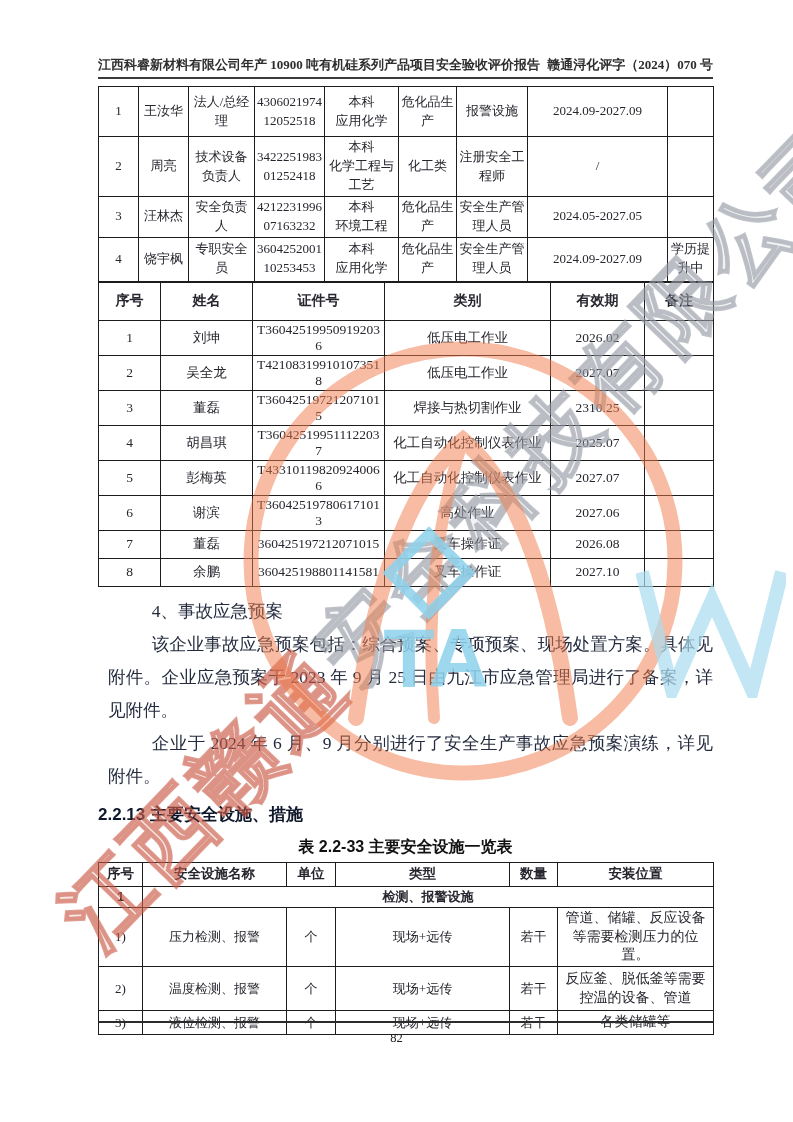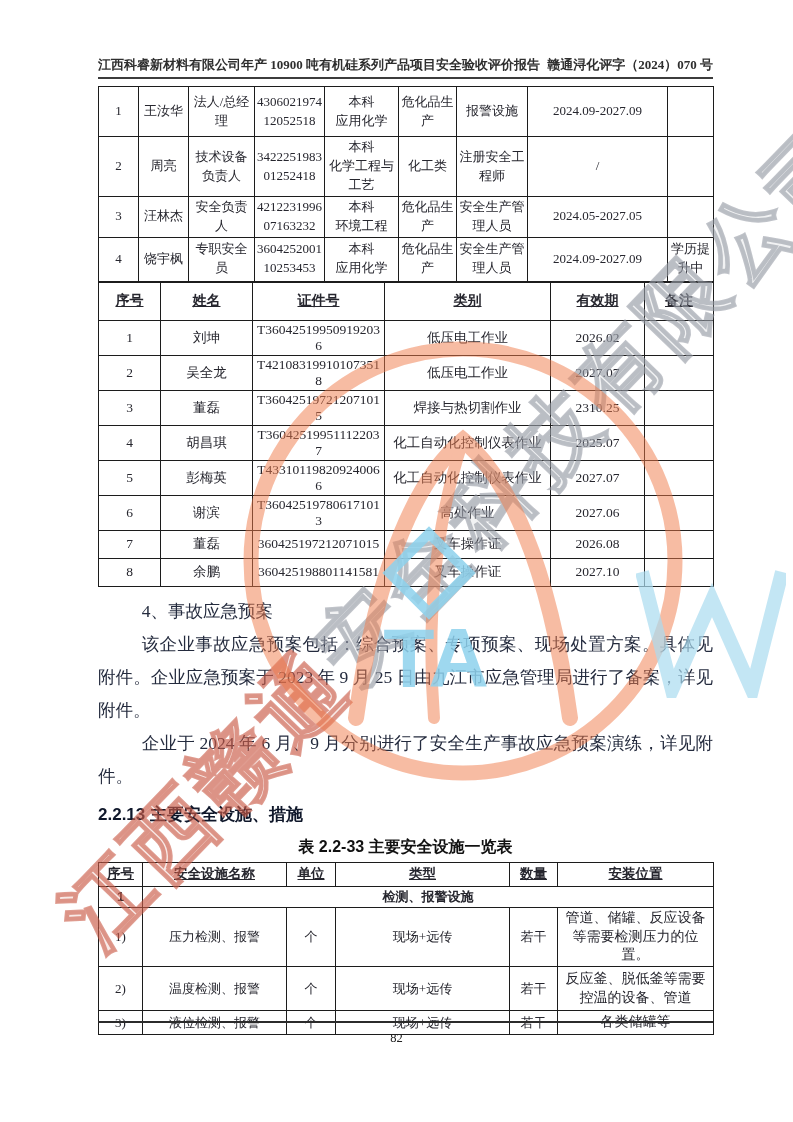--- a/index.html
+++ b/index.html
@@ -9,21 +9,21 @@
 
   
   .hdr{display:flex;align-items:center;border-bottom:2px solid #3c3c3c;padding-bottom:3px;
        font-size:13px;font-weight:bold;color:#2e2e2e;white-space:nowrap;}
   .hdr .hdr-right{margin-left:auto;}
 
   
   table{border-collapse:collapse;table-layout:fixed;width:615px;}
   td,th{border:1px solid #1c1c1c;text-align:center;vertical-align:middle;
         padding:1px 2px;overflow:hidden;}
-  th{font-family:"Liberation Sans","DejaVu Sans",sans-serif;font-weight:bold;text-decoration:underline;}
+  th{font-family:"Liberation Sans","DejaVu Sans",sans-serif;font-weight:bold;}
 
   
   .t1{margin-top:7px;font-size:13px;line-height:1.45;}
   .t1 td{white-space:pre-line;word-break:break-all;}
   .t1 tbody tr:nth-child(1){height:50px;}
   .t1 tbody tr:nth-child(2){height:60px;}
   .t1 tbody tr:nth-child(3){height:40px;}
   .t1 tbody tr:nth-child(4){height:44px;}
 
   .caption{font-family:"Liberation Sans","DejaVu Sans",sans-serif;font-weight:bold;
@@ -32,21 +32,21 @@
   .cap2{margin:11px 0 4px;}
 
   
   .t232{font-size:13.5px;}
   .t232 thead tr{height:38px;}
   .t232 thead th{font-size:14px;}
   .t232 tbody tr{height:28px;}
   .t232 td{word-break:break-all;}
 
   
-  .paras{margin-top:8px;font-size:17.5px;line-height:33px;text-align:justify;color:#242b3e;}
+  .paras{margin-top:8px;font-size:17.5px;line-height:33px;text-align:justify;color:#242b3e;margin-left:10px;}
   .paras p{margin:0;text-indent:2.5em;}
 
   .sec-heading{margin-top:10px;font-family:"Liberation Sans","DejaVu Sans",sans-serif;
                font-weight:bold;font-size:17px;color:#0f172a;}
 
   
   .t233{font-size:13px;}
   .t233 thead tr{height:24px;}
   .t233 thead th{font-size:13.5px;}
   .t233 .band{height:21px;font-family:"Liberation Sans","DejaVu Sans",sans-serif;font-weight:bold;}

